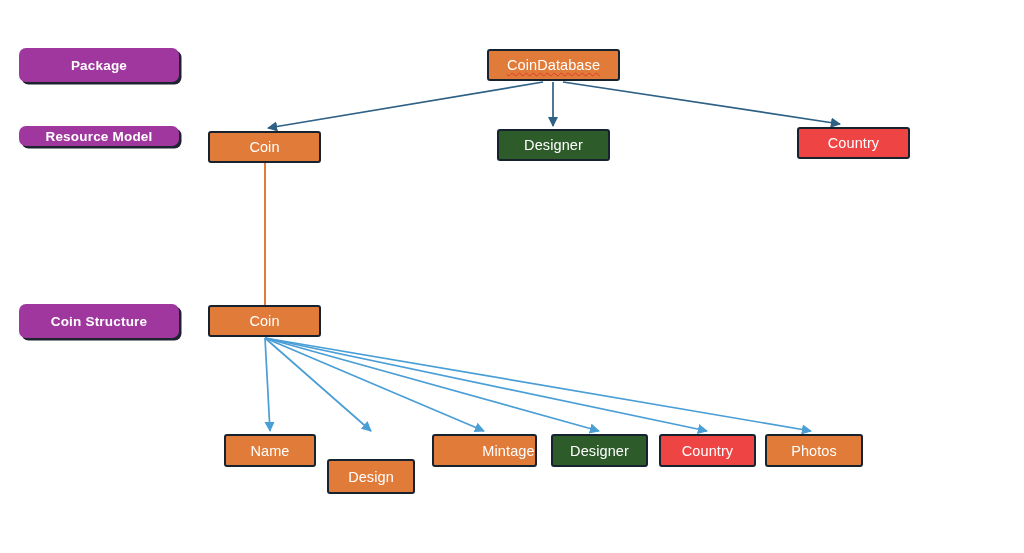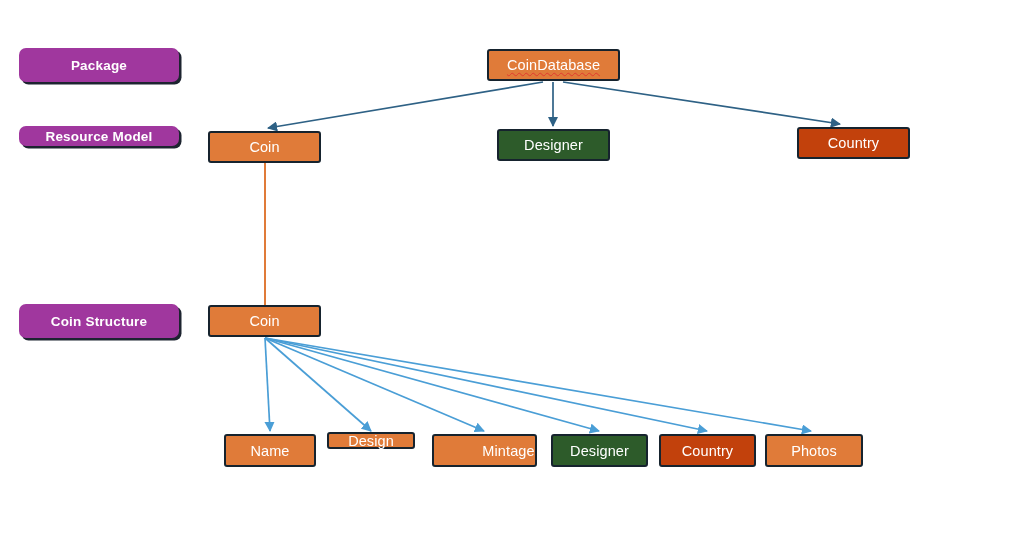--- a/index.html
+++ b/index.html
@@ -35,21 +35,21 @@
     border-radius: 3px;
     color: #ffffff;
     font-size: 14.5px;
     font-weight: 400;
     letter-spacing: 0.1px;
     white-space: nowrap;
     z-index: 3;
   }
   .node-orange { background: #E07B39; }
   .node-green  { background: #2D5B2A; }
-  .node-blue   { background: #c2410c; }
+  .node-blue   { background: #ef4444; }
 
   .misspelled {
     text-decoration: underline wavy #e03b2f;
     text-decoration-thickness: 1px;
     text-underline-offset: 2px;
   }
 
   .lane-label {
     position: absolute;
     box-sizing: border-box;
@@ -118,21 +118,21 @@
       </div>
       <div class="node node-blue" style="left: 797px; top: 127px; width: 113px; height: 32px;">
         <span>Country</span>
       </div>
       <div class="node node-orange" style="left: 208px; top: 305px; width: 113px; height: 32px;">
         <span>Coin</span>
       </div>
       <div class="node node-orange" style="left: 224px; top: 434px; width: 92px; height: 33px;">
         <span>Name</span>
       </div>
-      <div class="node node-orange" style="left: 327px; top: 432px; width: 88px; height: 17px;">
+      <div class="node node-orange" style="left: 327px; top: 459px; width: 88px; height: 35px;">
         <span>Design</span>
       </div>
       <div class="node node-orange" style="left: 432px; top: 434px; width: 105px; height: 33px; padding-left: 48px;">
         <span>Mintage</span>
       </div>
       <div class="node node-green" style="left: 551px; top: 434px; width: 97px; height: 33px;">
         <span>Designer</span>
       </div>
       <div class="node node-blue" style="left: 659px; top: 434px; width: 97px; height: 33px;">
         <span>Country</span>

